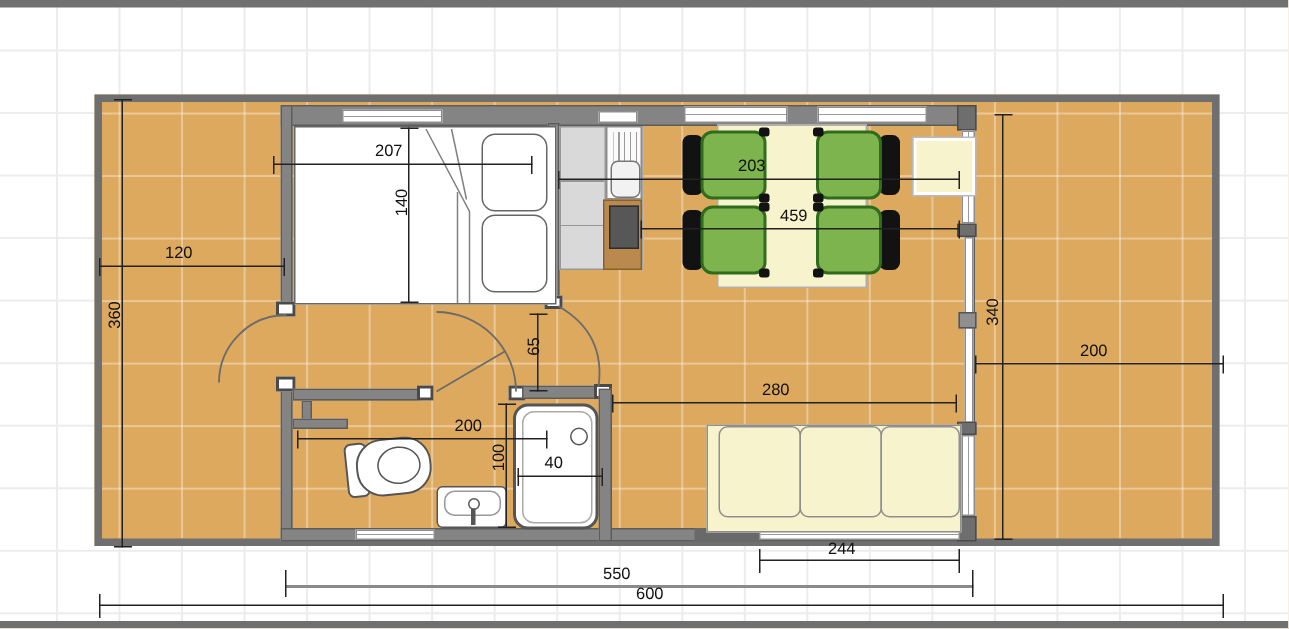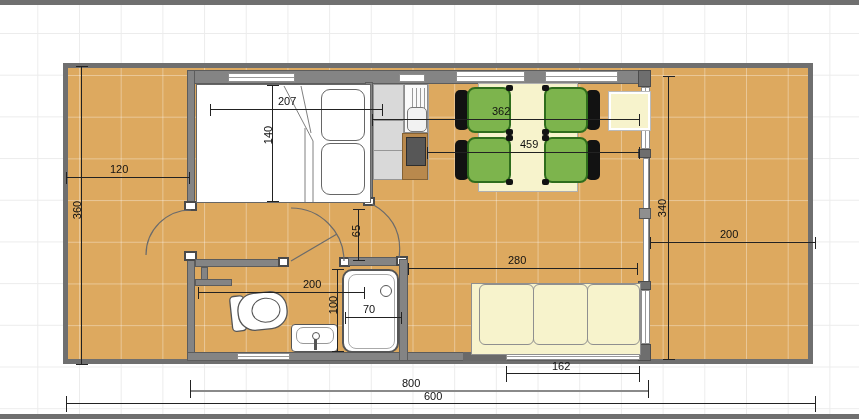--- a/index.html
+++ b/index.html
@@ -177,34 +177,34 @@
   <div class="dim dh" style="left:66px;top:177px;width:124px">
     <i class="tk tkl"></i>
       <i class="tk tkr"></i>
     <span class="dlab" style="left:44px;top:-15px">120</span>
   </div>
   <div class="dim dv" style="left:81px;top:66px;height:299px">
     <i class="tk tkt"></i>
       <i class="tk tkb"></i>
     <span class="dlab rot" style="left:-20px;top:138px">360</span>
   </div>
-  <div class="dim dh" style="left:210px;top:109px;width:173px">
+  <div class="dim dh" style="left:182px;top:109px;width:173px">
     <i class="tk tkl"></i>
       <i class="tk tkr"></i>
     <span class="dlab" style="left:68px;top:-15px">207</span>
   </div>
   <div class="dim dv" style="left:272px;top:85px;height:117px">
     <i class="tk tkt"></i>
       <i class="tk tkb"></i>
     <span class="dlab rot" style="left:-20px;top:44px">140</span>
   </div>
   <div class="dim dh" style="left:372px;top:119px;width:268px">
     <i class="tk tkl"></i>
       <i class="tk tkr"></i>
-    <span class="dlab" style="left:120px;top:-15px">362</span>
+    <span class="dlab" style="left:120px;top:-15px">203</span>
   </div>
   <div class="dim dh" style="left:427px;top:152px;width:213px">
     <i class="tk tkl"></i>
       <i class="tk tkr"></i>
     <span class="dlab" style="left:93px;top:-15px">459</span>
   </div>
   <div class="dim dv" style="left:668px;top:76px;height:284px">
     <i class="tk tkt"></i>
       <i class="tk tkb"></i>
     <span class="dlab rot" style="left:-22px;top:126px">340</span>
@@ -225,36 +225,36 @@
     <span class="dlab" style="left:105px;top:-15px">200</span>
   </div>
   <div class="dim dv" style="left:337px;top:269px;height:83px">
     <i class="tk tkt"></i>
       <i class="tk tkb"></i>
     <span class="dlab rot" style="left:-20px;top:30px">100</span>
   </div>
   <div class="dim dh" style="left:345px;top:317px;width:57px">
     <i class="tk tkl"></i>
       <i class="tk tkr"></i>
-    <span class="dlab" style="left:18px;top:-15px">70</span>
+    <span class="dlab" style="left:18px;top:-15px">40</span>
   </div>
   <div class="dim dh" style="left:408px;top:268px;width:230px">
     <i class="tk tkl"></i>
       <i class="tk tkr"></i>
     <span class="dlab" style="left:100px;top:-15px">280</span>
   </div>
   <div class="dim dh" style="left:506px;top:373px;width:134px">
     <i class="tk tkl" style="height:16px;top:-8px"></i>
       <i class="tk tkr" style="height:16px;top:-8px"></i>
-    <span class="dlab" style="left:46px;top:-14px">162</span>
+    <span class="dlab" style="left:46px;top:-14px">244</span>
   </div>
   <div class="dim dh thick" style="left:190px;top:390px;width:459px">
     <i class="tk tkl" style="height:18px;top:-12px"></i>
       <i class="tk tkr" style="height:18px;top:-12px"></i>
-    <span class="dlab" style="left:212px;top:-15px">800</span>
+    <span class="dlab" style="left:212px;top:-15px">550</span>
   </div>
   <div class="dim dh" style="left:66px;top:403px;width:750px">
     <i class="tk tkl" style="height:16px;top:-8px"></i>
       <i class="tk tkr" style="height:16px;top:-8px"></i>
     <span class="dlab" style="left:358px;top:-14px">600</span>
   </div>
 
 </div>
 
 </body></html>

